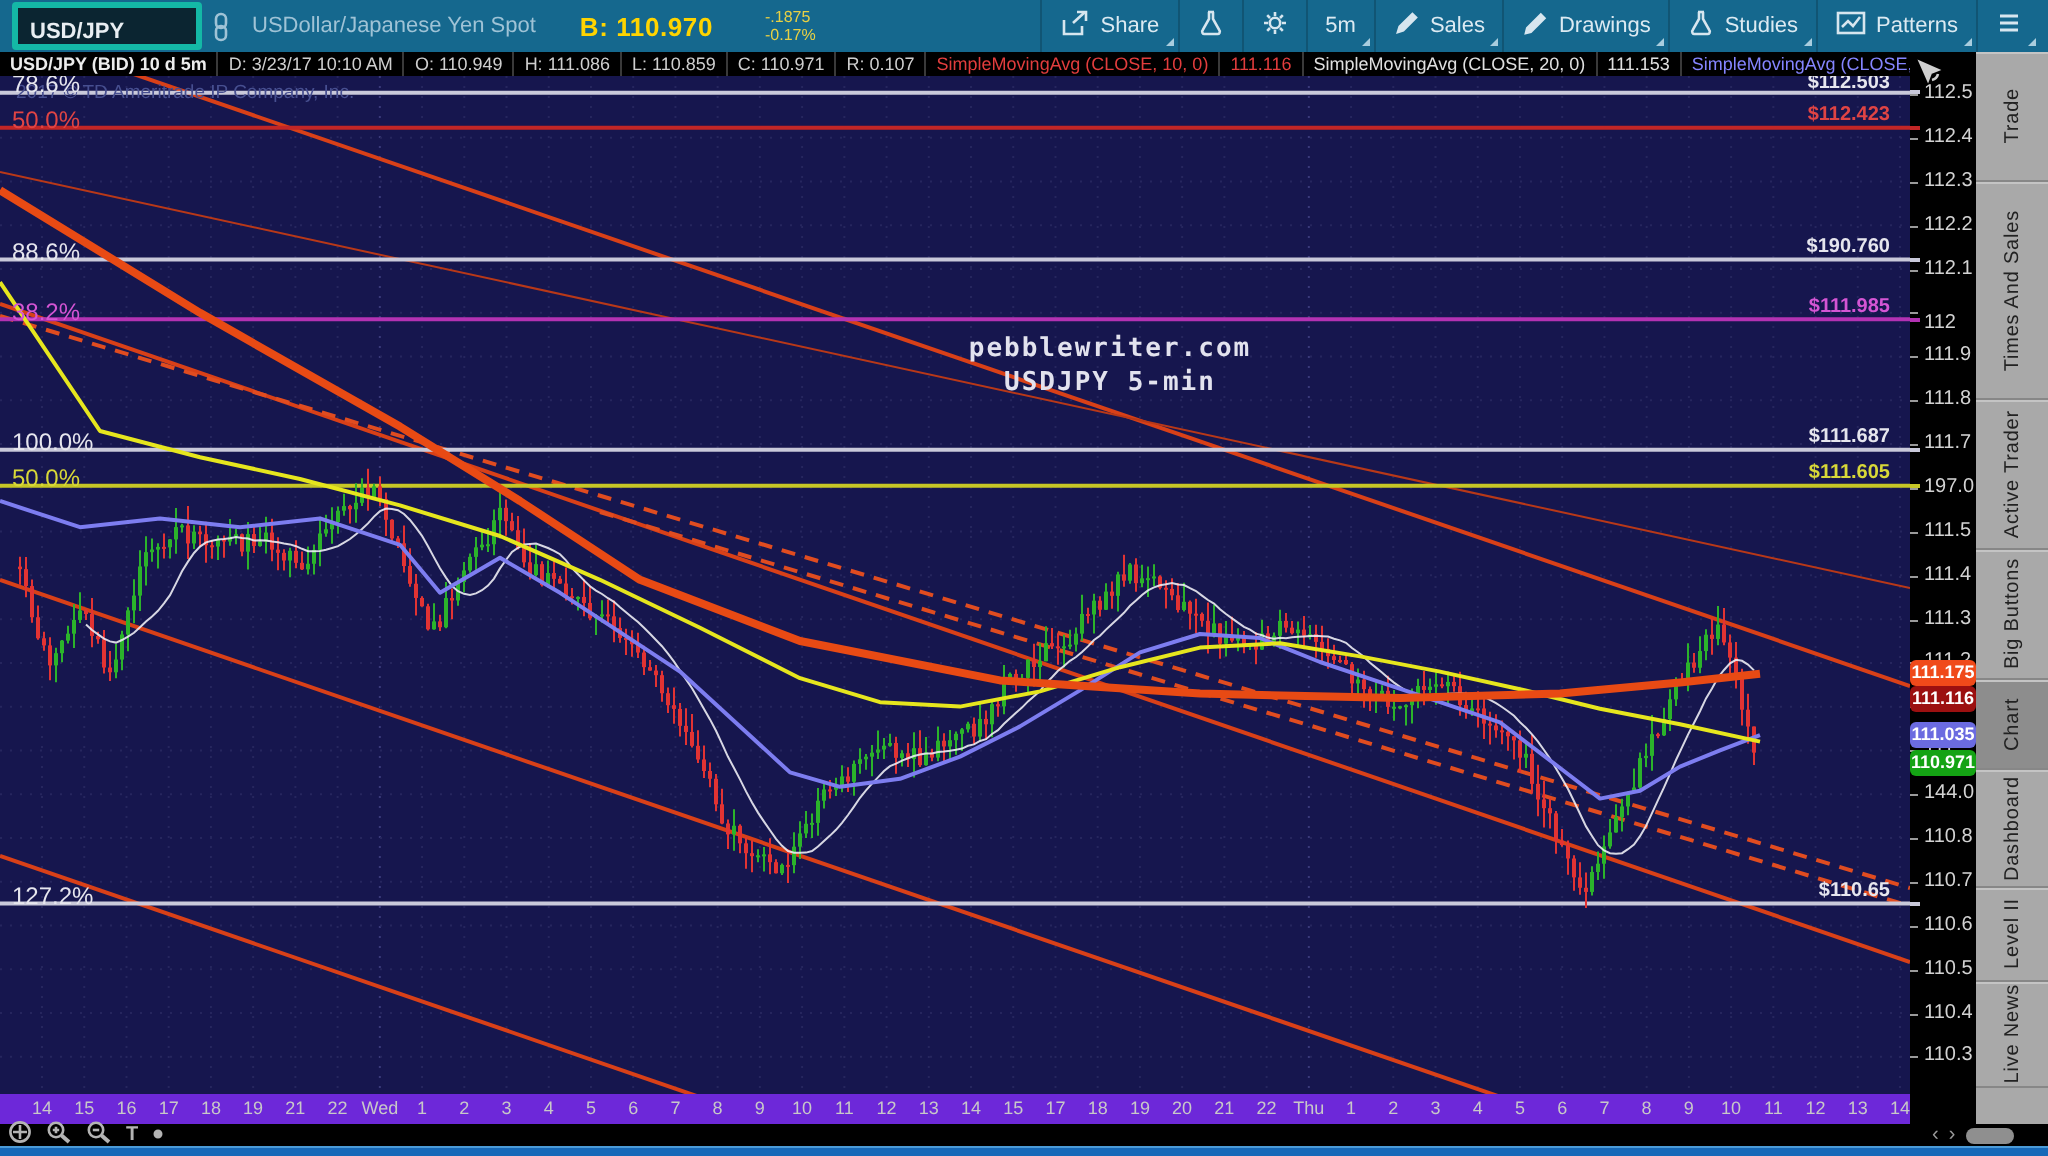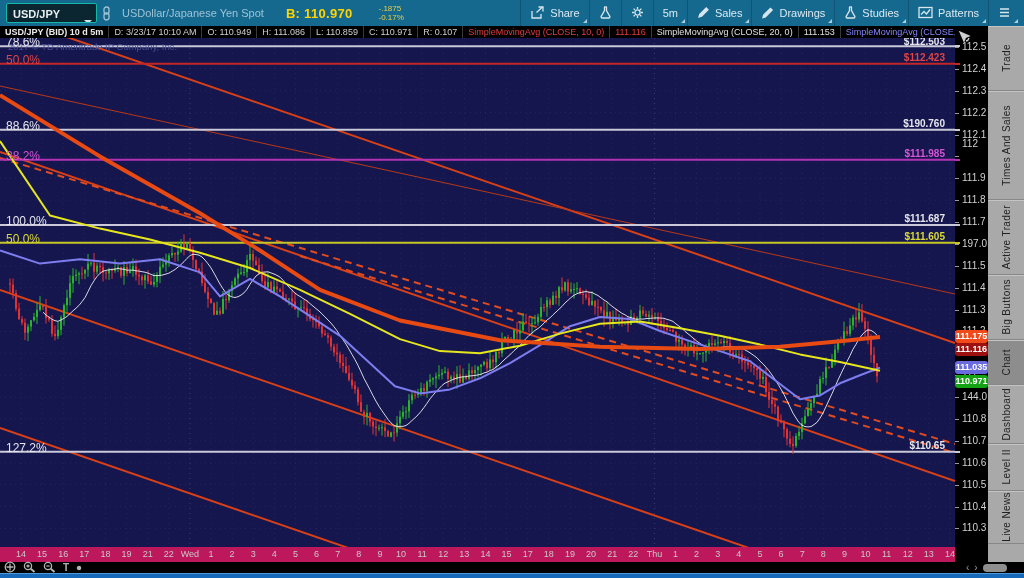--- a/index.html
+++ b/index.html
@@ -1,22 +1,22 @@
 <!DOCTYPE html>
 <html><head>
 <meta charset="utf-8">
 <style>
   html,body{margin:0;padding:0;background:#000;}
   #window{position:relative;width:1024px;height:578px;overflow:hidden;background:#000;
           font-family:"Liberation Sans",sans-serif;}
   
   #toolbar{position:absolute;left:0;top:0;width:1024px;height:26px;background:#15688e;
            display:flex;align-items:center;box-sizing:border-box;padding:0 4px;}
-  #symbol-box{display:flex;align-items:center;height:18px;margin-left:2px;background:#0b2531;
-              border:1px solid #14b8a6;border-radius:2px;overflow:hidden;cursor:pointer;}
+  #symbol-box{display:flex;align-items:flex-end;height:18px;margin-left:2px;background:#0b2531;
+              border:3px solid #14b8a6;border-radius:2px;overflow:hidden;cursor:pointer;}
   #symbol-label{color:#e9eef2;font-size:11px;font-weight:bold;padding:2px 8px 0 6px;width:58px;}
   #symbol-arrow{width:16px;background:#123748;border-left:1px solid #3a7c9c;position:relative;}
   #symbol-arrow:after{content:"";position:absolute;left:4px;top:7px;border:4px solid transparent;
                       border-top-color:#cfe0ea;}
   .tb-icon{display:inline-flex;align-items:center;margin:0 4px;}
   #symbol-desc{color:#9fc3d6;font-size:11px;margin-left:6px;}
   #bid{color:#ffd400;font-size:13px;font-weight:bold;margin-left:22px;letter-spacing:.3px;}
   #chg{display:flex;flex-direction:column;margin-left:26px;line-height:9px;}
   #chg span{color:#e8d044;font-size:8px;}
   #tb-right{margin-left:auto;display:flex;align-items:center;height:26px;}
@@ -42,21 +42,21 @@
   #copyright{position:absolute;left:8px;top:3px;font-size:9.5px;color:#474f90;z-index:1;}
   
   #paxis{position:absolute;left:955px;top:26px;width:33px;height:536px;background:#000;cursor:ns-resize;}
   .ptick{position:absolute;left:7px;color:#d2d2d2;font-size:10px;height:10px;line-height:10px;}
   .ptickmark{position:absolute;left:0;width:4px;height:1px;background:#9a9a9a;}
   .lvlmark{position:absolute;left:0;width:5px;height:2px;}
   .bubble{position:absolute;left:0;width:33px;height:13px;border-radius:3px;z-index:4;
           color:#fff;font-size:9px;font-weight:bold;text-align:center;line-height:13px;}
   #pointer-ico{position:absolute;left:3px;top:3px;}
   
-  #taxis{position:absolute;left:0;top:547px;width:955px;height:15px;background:#be185d;cursor:ew-resize;}
+  #taxis{position:absolute;left:0;top:547px;width:955px;height:15px;background:#6d28d9;cursor:ew-resize;}
   .ttick{position:absolute;top:2px;width:26px;margin-left:-13px;text-align:center;
          color:#c8c8c8;font-size:9px;}
   
   #sidebar{position:absolute;left:988px;top:26px;width:36px;height:536px;background:#a9a9a9;
            display:flex;flex-direction:column;}
   .side-tab{display:flex;align-items:center;justify-content:center;cursor:pointer;
             border-bottom:1px solid #878787;box-shadow:inset 0 1px 0 #c4c4c4;}
   .side-tab span{writing-mode:vertical-rl;transform:rotate(180deg);
                  color:#222;font-size:10px;letter-spacing:.4px;}
   .side-tab.active{background:#8d8d8d;}
@@ -163,20 +163,22 @@
       <span class="hseg" style="color: rgb(226, 61, 61);">SimpleMovingAvg (CLOSE, 10, 0)</span>
       <span class="hseg" style="color: rgb(226, 61, 61);">111.116</span>
       <span class="hseg" style="color: rgb(224, 224, 224);">SimpleMovingAvg (CLOSE, 20, 0)</span>
       <span class="hseg" style="color: rgb(224, 224, 224);">111.153</span>
       <span class="hseg" style="color: rgb(133, 133, 255);">SimpleMovingAvg (CLOSE, 50,...</span>
     </div>
 
   <div id="chart">
     <div id="copyright">2017 © TD Ameritrade IP Company, Inc.</div>
     <div id="watermark">
+      <div>pebblewriter.com</div>
+      <div>USDJPY 5-min</div>
     </div>
   <svg width="955" height="509" viewBox="0 0 955 509">
         <line x1="21" y1="0" x2="21" y2="509" stroke="#26265e" stroke-dasharray="1,4"></line>
         <line x1="42.11363636363636" y1="0" x2="42.11363636363636" y2="509" stroke="#26265e" stroke-dasharray="1,4"></line>
         <line x1="63.22727272727273" y1="0" x2="63.22727272727273" y2="509" stroke="#26265e" stroke-dasharray="1,4"></line>
         <line x1="84.3409090909091" y1="0" x2="84.3409090909091" y2="509" stroke="#26265e" stroke-dasharray="1,4"></line>
         <line x1="105.45454545454545" y1="0" x2="105.45454545454545" y2="509" stroke="#26265e" stroke-dasharray="1,4"></line>
         <line x1="126.56818181818181" y1="0" x2="126.56818181818181" y2="509" stroke="#26265e" stroke-dasharray="1,4"></line>
         <line x1="147.6818181818182" y1="0" x2="147.6818181818182" y2="509" stroke="#26265e" stroke-dasharray="1,4"></line>
         <line x1="168.79545454545453" y1="0" x2="168.79545454545453" y2="509" stroke="#26265e" stroke-dasharray="1,4"></line>
@@ -861,21 +863,21 @@
       <div class="ptick" style="top: 15.9721px;">112.5</div>
       <div class="ptickmark" style="top: 20.9721px;"></div>
       <div class="ptick" style="top: 37.8551px;">112.4</div>
       <div class="ptickmark" style="top: 42.8551px;"></div>
       <div class="ptick" style="top: 59.7382px;">112.3</div>
       <div class="ptickmark" style="top: 64.7382px;"></div>
       <div class="ptick" style="top: 81.6212px;">112.2</div>
       <div class="ptickmark" style="top: 86.6212px;"></div>
       <div class="ptick" style="top: 103.504px;">112.1</div>
       <div class="ptickmark" style="top: 108.504px;"></div>
-      <div class="ptick" style="top: 113px;">112</div>
+      <div class="ptick" style="top: 131px;">112</div>
       <div class="ptickmark" style="top: 130.387px;"></div>
       <div class="ptick" style="top: 147.27px;">111.9</div>
       <div class="ptickmark" style="top: 152.27px;"></div>
       <div class="ptick" style="top: 169.153px;">111.8</div>
       <div class="ptickmark" style="top: 174.153px;"></div>
       <div class="ptick" style="top: 191.037px;">111.7</div>
       <div class="ptickmark" style="top: 196.037px;"></div>
       <div class="ptick" style="top: 212.92px;">197.0</div>
       <div class="ptickmark" style="top: 217.92px;"></div>
       <div class="ptick" style="top: 234.803px;">111.5</div>

